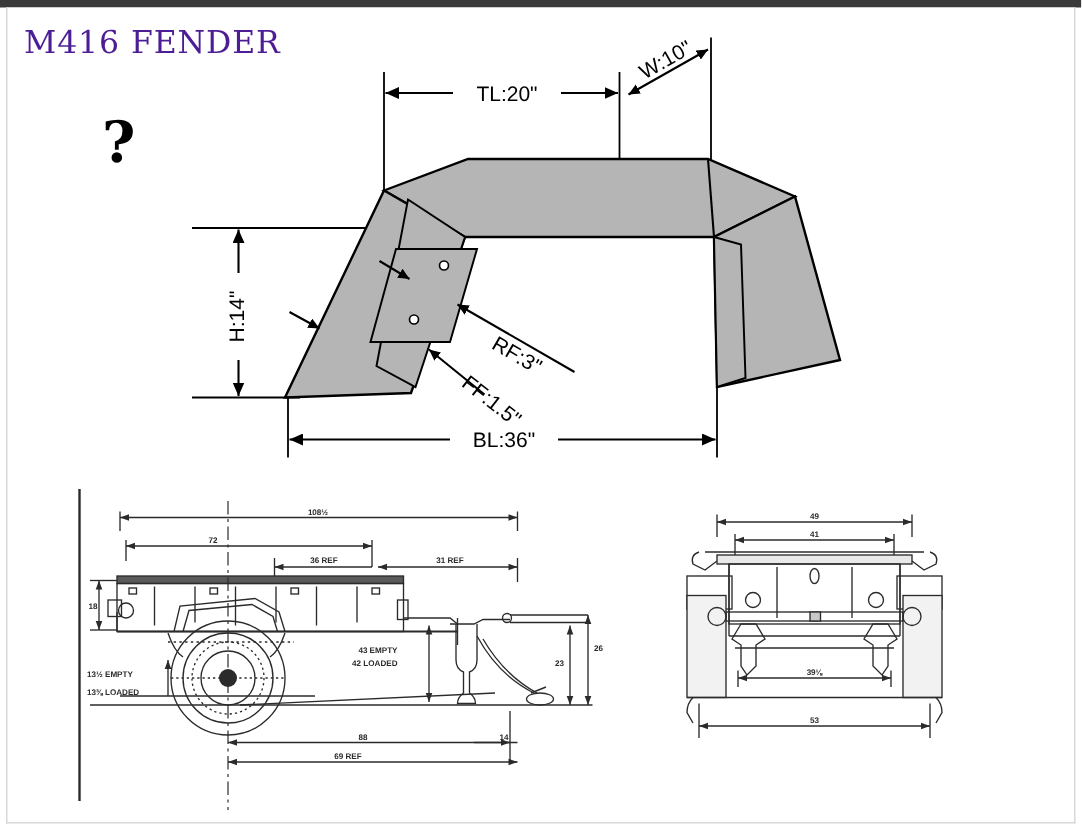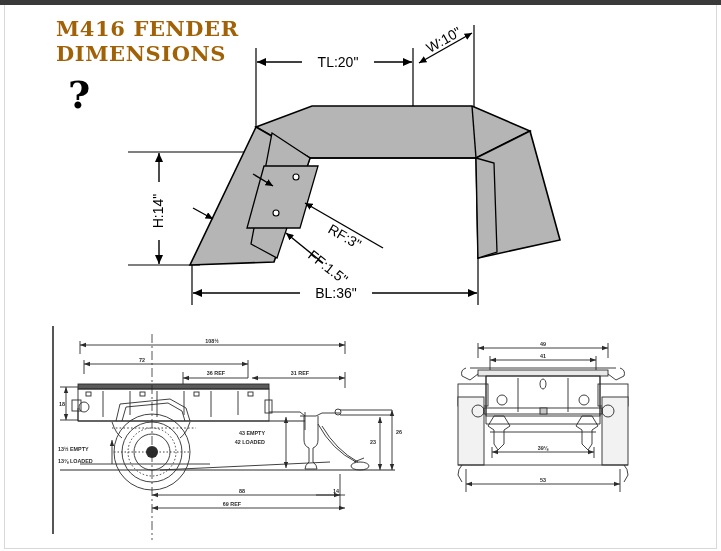--- a/index.html
+++ b/index.html
@@ -34,27 +34,26 @@
   }
 
   
   #title-block {
     position: absolute;
     left: 16px; top: 16px;
     width: 300px;
   }
   .title-line {
     font-family: "DejaVu Serif", serif;
-    font-weight: bold;
+    font-weight: normal;
     font-size: 21px;
     letter-spacing: 0.6px;
-    color: #a16207;
+    color: #4c1d95;
     line-height: 25px;
     white-space: nowrap;
-    margin-left: 40px;
   }
   #question-mark {
     position: absolute;
     left: 68px; top: 76px;
     font-family: "DejaVu Serif", serif;
     font-weight: bold;
     font-size: 38px;
     line-height: 38px;
     color: #000000;
   }
@@ -89,21 +88,20 @@
 </head>
 <body>
 
 <div id="page">
 
   <div id="top-strip"></div>
   <div id="page-frame"></div>
 
   <div id="title-block">
     <div class="title-line">M416 FENDER</div>
-    <div class="title-line">DIMENSIONS</div>
   </div>
   <div id="question-mark">?</div>
 
   <svg id="fender-svg" viewBox="0 0 721 320">
     <defs>
       <marker id="arrR" markerWidth="10" markerHeight="8" refX="9" refY="4" orient="auto" markerUnits="userSpaceOnUse">
         <path d="M0,0 L9,4 L0,8 z" fill="#000"></path>
       </marker>
       <marker id="arrL" markerWidth="10" markerHeight="8" refX="1" refY="4" orient="auto" markerUnits="userSpaceOnUse">
         <path d="M10,0 L1,4 L10,8 z" fill="#000"></path>

